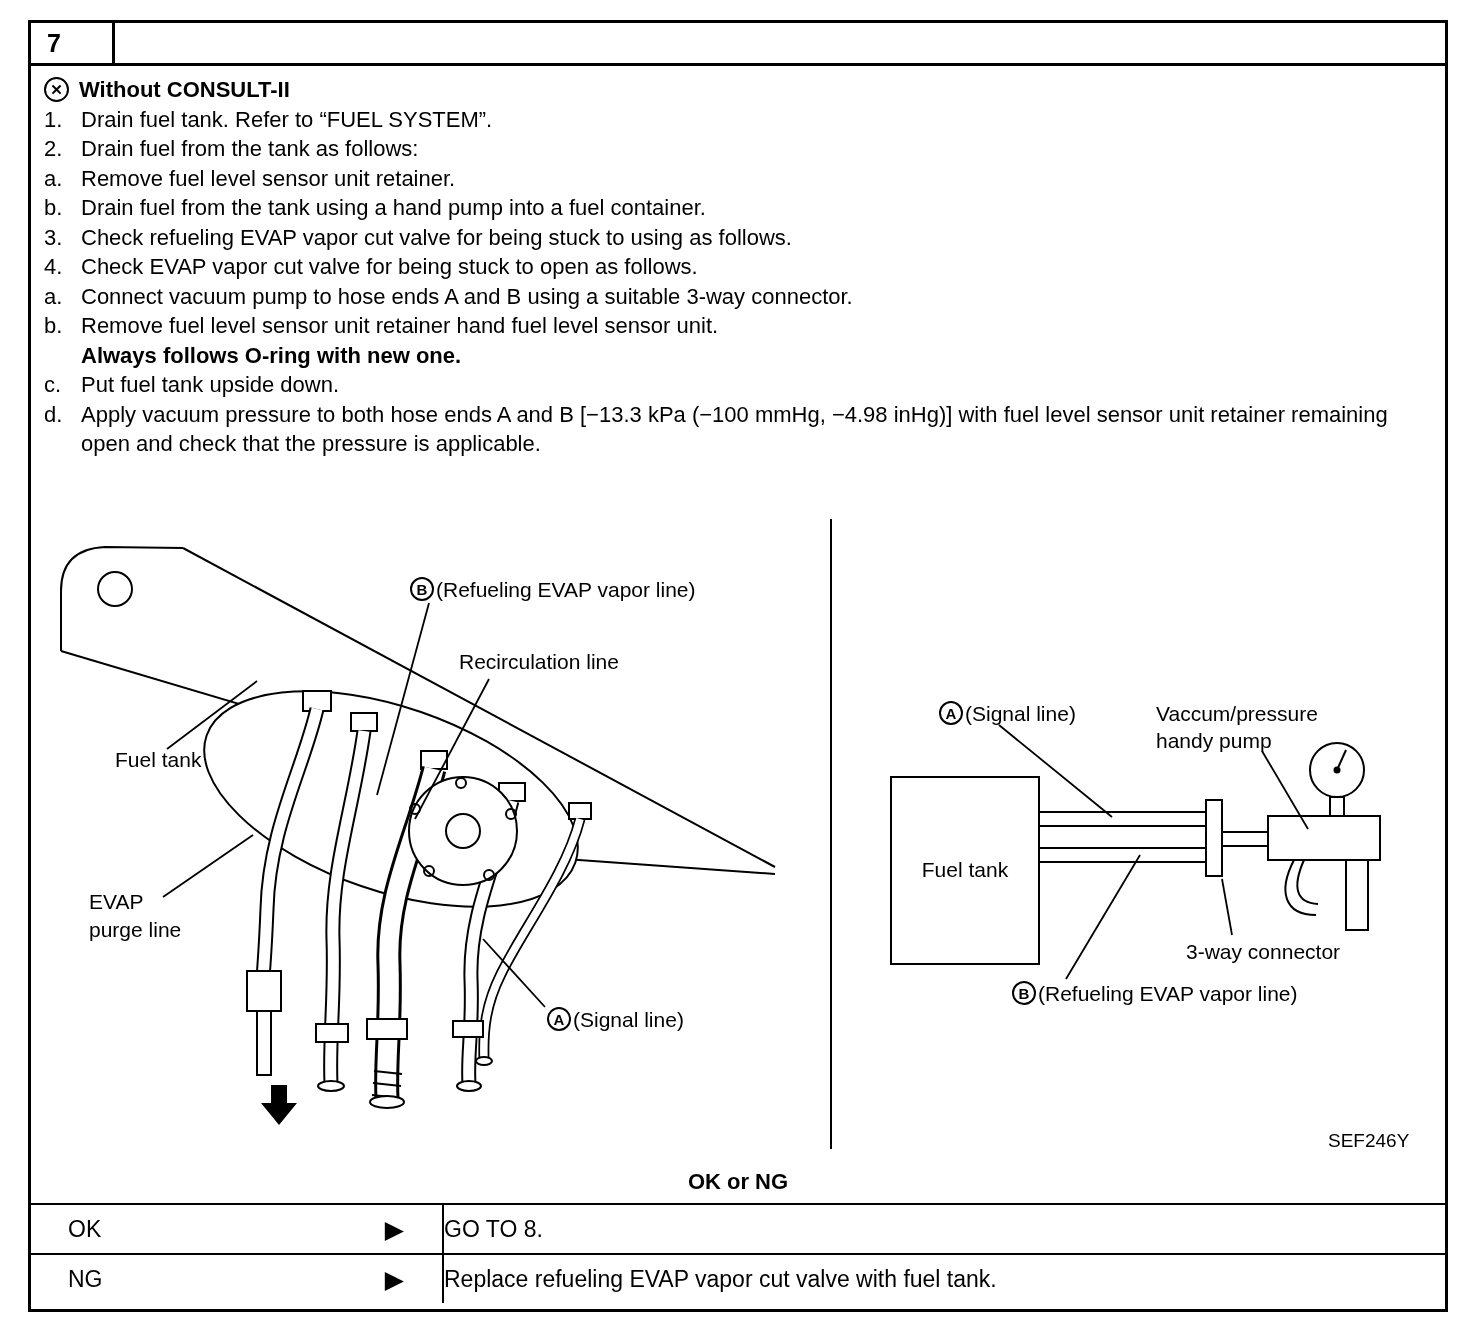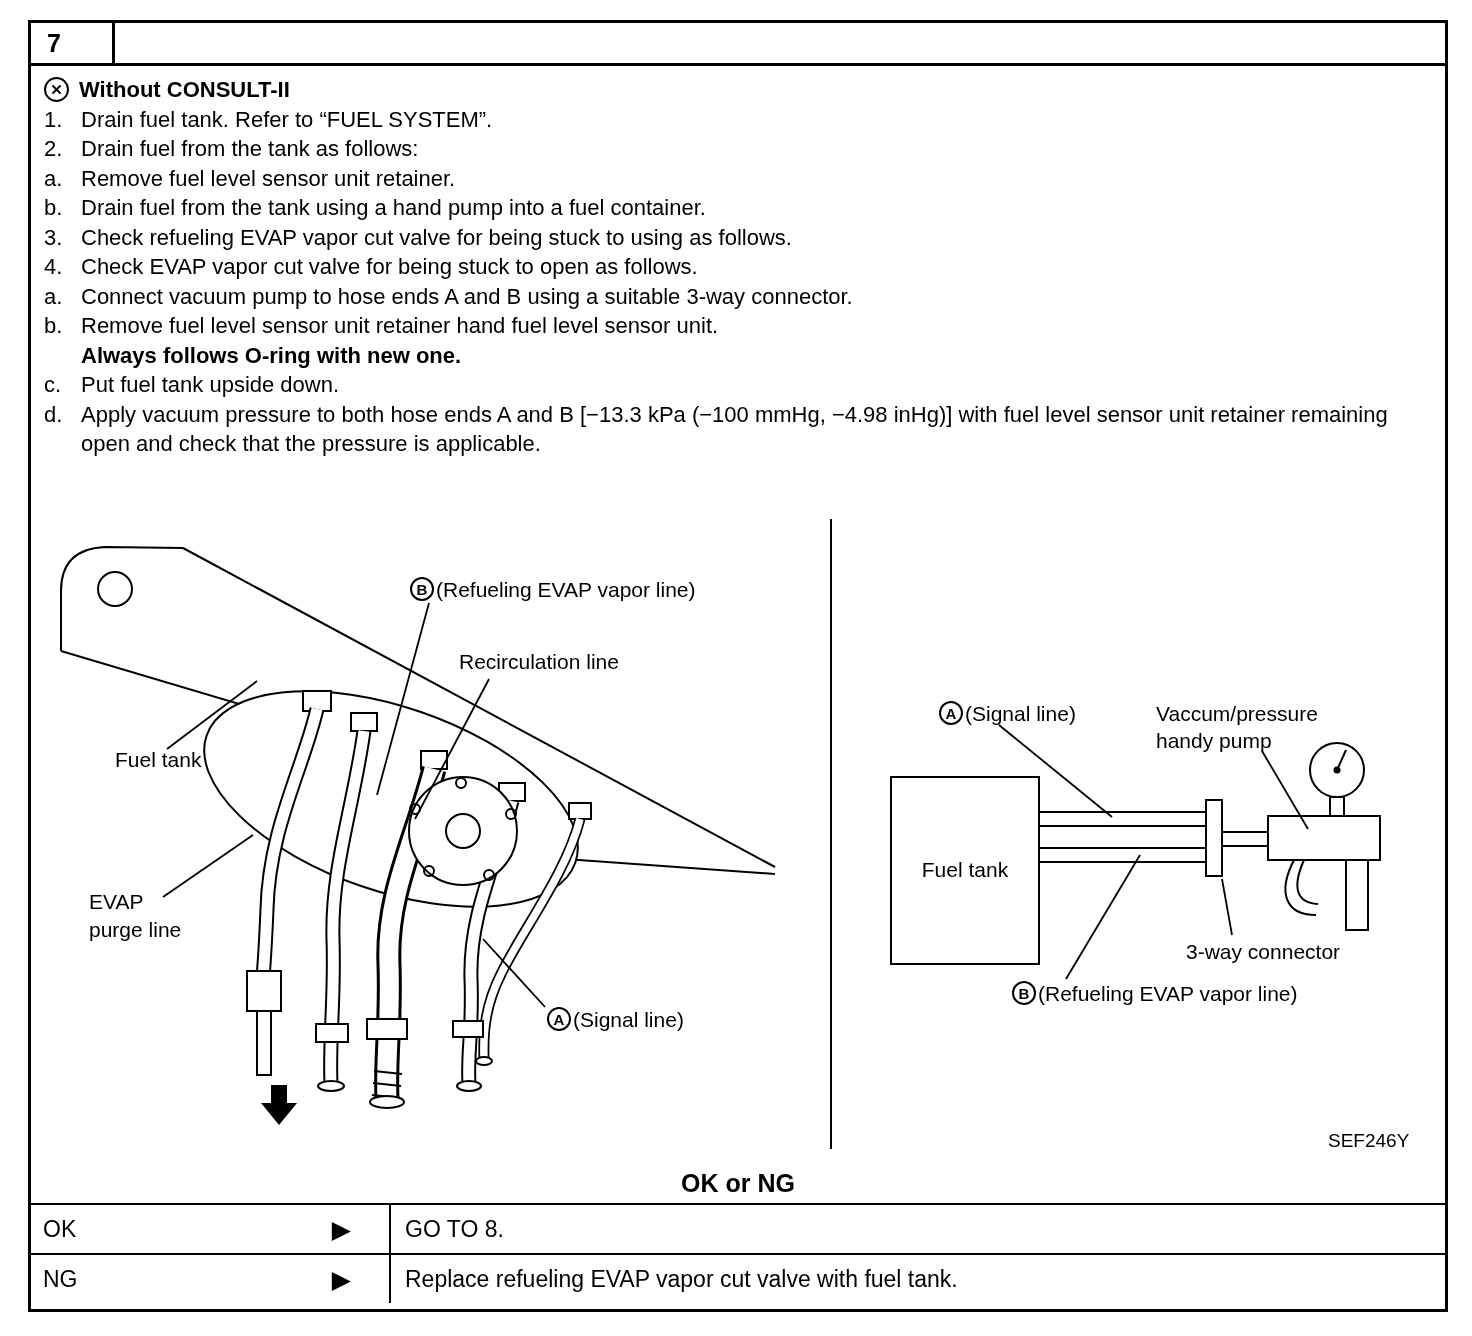--- a/index.html
+++ b/index.html
@@ -36,26 +36,26 @@
   svg text.mid { text-anchor:middle; }
   .ln  { stroke:#000; stroke-width:2; fill:none; }
   .lnf { stroke:#000; stroke-width:2; fill:#fff; }
   .ldr { stroke:#000; stroke-width:1.8; fill:none; }
   .hose-o { fill:none; stroke:#000; stroke-width:15; }
   .hose-i { fill:none; stroke:#fff; stroke-width:11; }
   .hose-o.big  { stroke-width:25; } .hose-i.big  { stroke-width:19; }
   .hose-o.thin { stroke-width:11; } .hose-i.thin { stroke-width:7.5; }
 
   
-  .okng { position:absolute; top:1146px; left:0; width:100%; text-align:center; font-weight:700; font-size:25px; }
+  .okng { position:absolute; top:1146px; left:0; width:100%; text-align:center; font-weight:700; font-size:22px; }
   .res-table { position:absolute; left:0; top:1180px; width:100%; }
   .res-row { display:flex; border-top:2.5px solid #000; height:50px; }
-  .res-status { width:360px; flex:none; display:flex; align-items:center; justify-content:space-between;
-                padding:0 38px 0 12px; border-right:2.5px solid #000; font-size:23px; }
-  .res-action { flex:1; display:flex; align-items:center; padding-left:14px; font-size:23px; }
+  .res-status { width:388px; flex:none; display:flex; align-items:center; justify-content:space-between;
+                padding:0 38px 0 12px; border-right:2.5px solid #000; font-size:23px;margin-left:25px; }
+  .res-action { flex:1; display:flex; align-items:center; font-size:23px; }
   .tri { font-size:25px; line-height:1; }
 </style>
 </head>
 <body>
 
 <div class="page">
   <div class="doc">
 
     <div class="doc-header">
       <div class="hdr-num">7</div>

